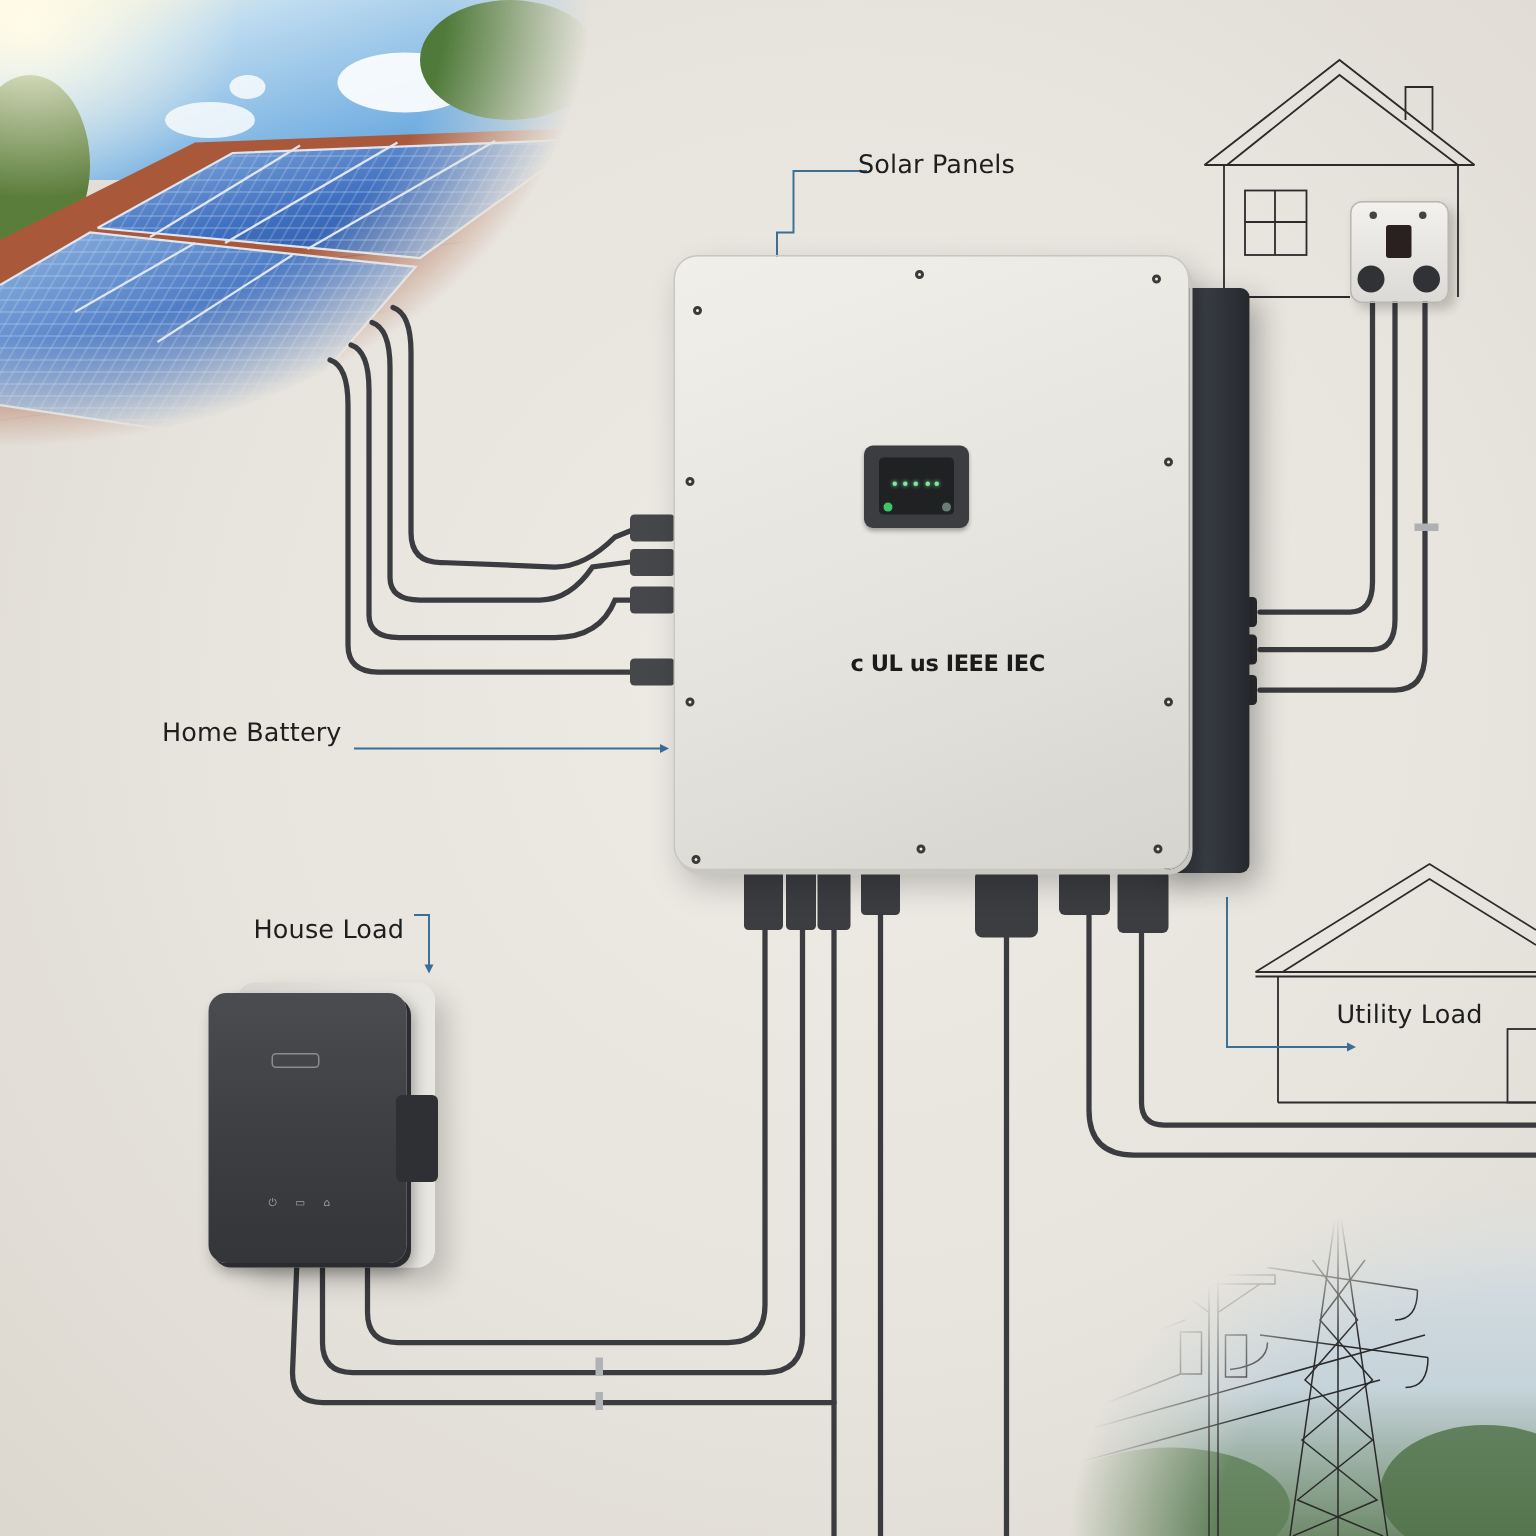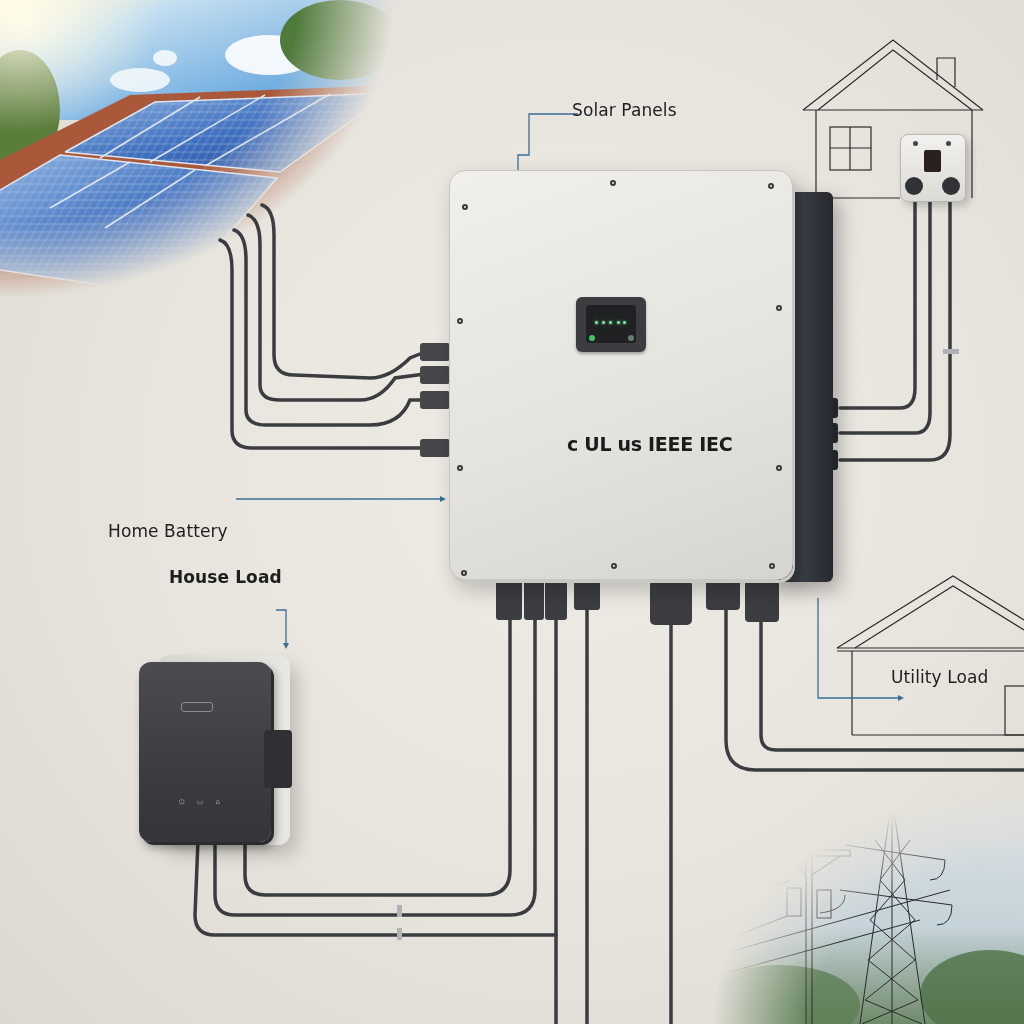--- a/index.html
+++ b/index.html
@@ -34,21 +34,21 @@
   .display {
     position:absolute; left:576px; top:297px; width:70px; height:55px;
     border-radius:6px; background:#3b3d40; box-shadow: 0 2px 3px rgba(0,0,0,0.3);
   }
   .display-inner {
     position:absolute; left:10px; top:8px; width:50px; height:38px; border-radius:3px;
     background:#1f2123;
   }
   .led { position:absolute; width:3px; height:3px; border-radius:50%; background:#7fe8a0; box-shadow:0 0 3px #7fe8a0; }
   .cert {
-    position:absolute; left:567px; top:433px; font-size:19px; font-weight:bold;
+    position:absolute; left:567px; top:433px; font-size:15px; font-weight:bold;
     color:#1b1b1b; font-family:"DejaVu Sans", sans-serif; letter-spacing:-0.3px;
   }
   .battery-back {
     position:absolute; left:158px; top:655px; width:132px; height:190px;
     border-radius:12px; background:linear-gradient(90deg,#d8d6d1,#e9e7e2);
     box-shadow: 8px 10px 18px rgba(0,0,0,0.18);
   }
   .battery {
     position:absolute; left:139px; top:662px; width:132px; height:180px;
     border-radius:12px;
@@ -300,15 +300,15 @@
 <div class="cert">c UL us IEEE IEC</div>
 
 <div class="battery-back"></div>
 <div class="battery">
   <div class="battery-badge"></div>
   <div class="battery-icons">⏻ ▭ ⌂</div>
 </div>
 <div class="battery-clip"></div>
 
 <div class="label" style="left:572px;top:100px;">Solar Panels</div>
-<div class="label" style="left:108px;top:479px;margin-top:42px;">Home Battery</div>
-<div class="label" style="left:169px;top:567px;font-weight:bold;">House Load</div>
+<div class="label" style="left:108px;top:479px;">Home Battery</div>
+<div class="label" style="left:169px;top:610px;">House Load</div>
 <div class="label" style="left:891px;top:667px;">Utility Load</div>
 
 </body></html>

